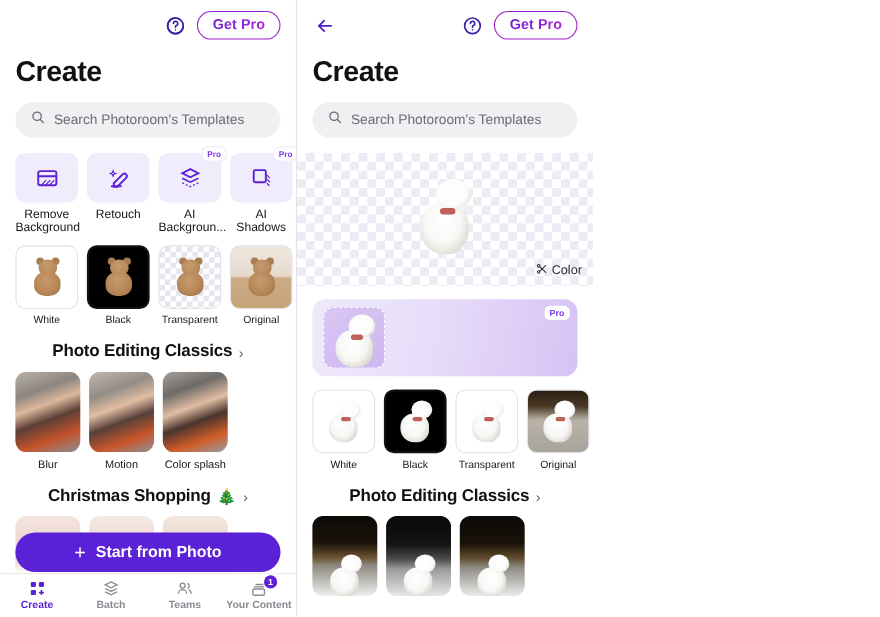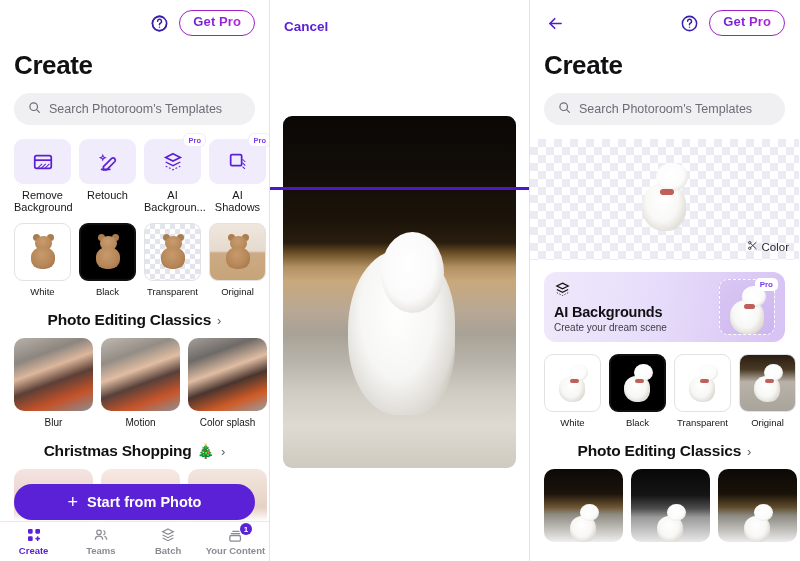--- a/index.html
+++ b/index.html
@@ -179,21 +179,21 @@
   .chev { color: #5c5c66; font-size: 13px; line-height: 1; }
   .tree { font-size: 14px; }
 
   
   .classics {
     display: flex;
     gap: 8px;
     padding: 0 0 0 14px;
     overflow: hidden;
   }
-  .classic { width: 79px; flex: none; }
+  .classic { width: 59px; flex: none; }
   .classic-thumb {
     height: 73px;
     border-radius: 10px;
     overflow: hidden;
     cursor: pointer;
     position: relative;
   }
   .classic-label {
     margin-top: 6px;
     font-size: 10px;
@@ -619,62 +619,51 @@
             <rect x="3" y="14" width="7" height="7" rx="1.6"></rect>
             <rect x="16.3" y="14" width="2.4" height="7" rx="1"></rect>
               <rect x="14" y="16.3" width="7" height="2.4" rx="1"></rect>
           </svg>
         </span>
         <span class="nav-label">Create</span>
       </div>
       <div class="nav-item">
         <span class="nav-icon">
           <svg width="16" height="16" viewBox="0 0 24 24" fill="none" stroke="#8b8b93" stroke-width="1.8">
+            <path d="M12 3l8 4-8 4-8-4z"></path>
+              <path d="M4 12l8 4 8-4"></path>
+              <path d="M4 16.5l8 4 8-4"></path>
+          </svg>
+        </span>
+        <span class="nav-label">Batch</span>
+      </div>
+      <div class="nav-item">
+        <span class="nav-icon">
+          <svg width="16" height="16" viewBox="0 0 24 24" fill="none" stroke="#8b8b93" stroke-width="1.8">
             <circle cx="9" cy="8" r="3.4"></circle>
               <path d="M3.5 19c0-3.1 2.5-5.4 5.5-5.4s5.5 2.3 5.5 5.4"></path>
             <path d="M15.5 5.2a3.4 3.4 0 0 1 0 6.6"></path>
               <path d="M17 13.9c2.2.6 3.6 2.6 3.6 5.1"></path>
           </svg>
         </span>
         <span class="nav-label">Teams</span>
-      </div>
-      <div class="nav-item">
-        <span class="nav-icon">
-          <svg width="16" height="16" viewBox="0 0 24 24" fill="none" stroke="#8b8b93" stroke-width="1.8">
-            <path d="M12 3l8 4-8 4-8-4z"></path>
-              <path d="M4 12l8 4 8-4"></path>
-              <path d="M4 16.5l8 4 8-4"></path>
-          </svg>
-        </span>
-        <span class="nav-label">Batch</span>
       </div>
       <div class="nav-item">
         <span class="nav-icon">
           <svg width="17" height="17" viewBox="0 0 24 24" fill="none" stroke="#8b8b93" stroke-width="1.8">
             <rect x="4" y="12" width="15" height="8" rx="2"></rect>
               <path d="M5.5 9.2h13M7.5 6.2h10"></path>
           </svg>
           <span class="nav-badge">1</span>
         </span>
         <span class="nav-label">Your Content</span>
       </div>
     </div>
   </div>
 
-  <div class="panel panel-mid">
-    <span class="cancel">Cancel</span>
-
-    <div class="photo-wrap">
-      <div class="photo">
-        <div class="pup-body"></div>
-        <div class="pup-head"></div>
-      </div>
-      <div class="scanline"></div>
-    </div>
-  </div>
 
   <div class="panel panel-right">
 
     <div class="topbar">
       <div class="back-arrow">
         <svg width="19" height="19" viewBox="0 0 24 24" fill="none" stroke="#4b1fc8" stroke-width="2.1" stroke-linecap="round" stroke-linejoin="round">
           <path d="M19 12H5"></path>
             <path d="M11 6l-6 6 6 6"></path>
         </svg>
       </div>
@@ -713,31 +702,20 @@
             <circle cx="6" cy="6" r="2.6"></circle>
               <circle cx="6" cy="18" r="2.6"></circle>
             <path d="M8.2 7.8L20 19M8.2 16.2L20 5" stroke-linecap="round"></path>
           </svg>
         </span>
         <span>Color</span>
       </div>
     </div>
 
     <div class="ai-card">
-      <div class="ai-text">
-        <div class="ai-icon">
-          <svg width="17" height="17" viewBox="0 0 24 24" fill="none" stroke="#141418" stroke-width="1.8">
-            <path d="M12 3l8 4-8 4-8-4z"></path>
-              <path d="M4 12l8 4 8-4" stroke-width="1.5"></path>
-            <path d="M4 16.5l8 4 8-4" stroke-width="1.1" stroke-dasharray="2 2"></path>
-          </svg>
-        </div>
-        <div class="ai-title">AI Backgrounds</div>
-        <div class="ai-sub">Create your dream scene</div>
-      </div>
       <div class="ai-thumb">
         <span class="b"></span>
           <span class="h"></span>
           <span class="collar"></span>
       </div>
       <span class="ai-pro">Pro</span>
     </div>
 
     <div class="variants">
       <div class="variant">

